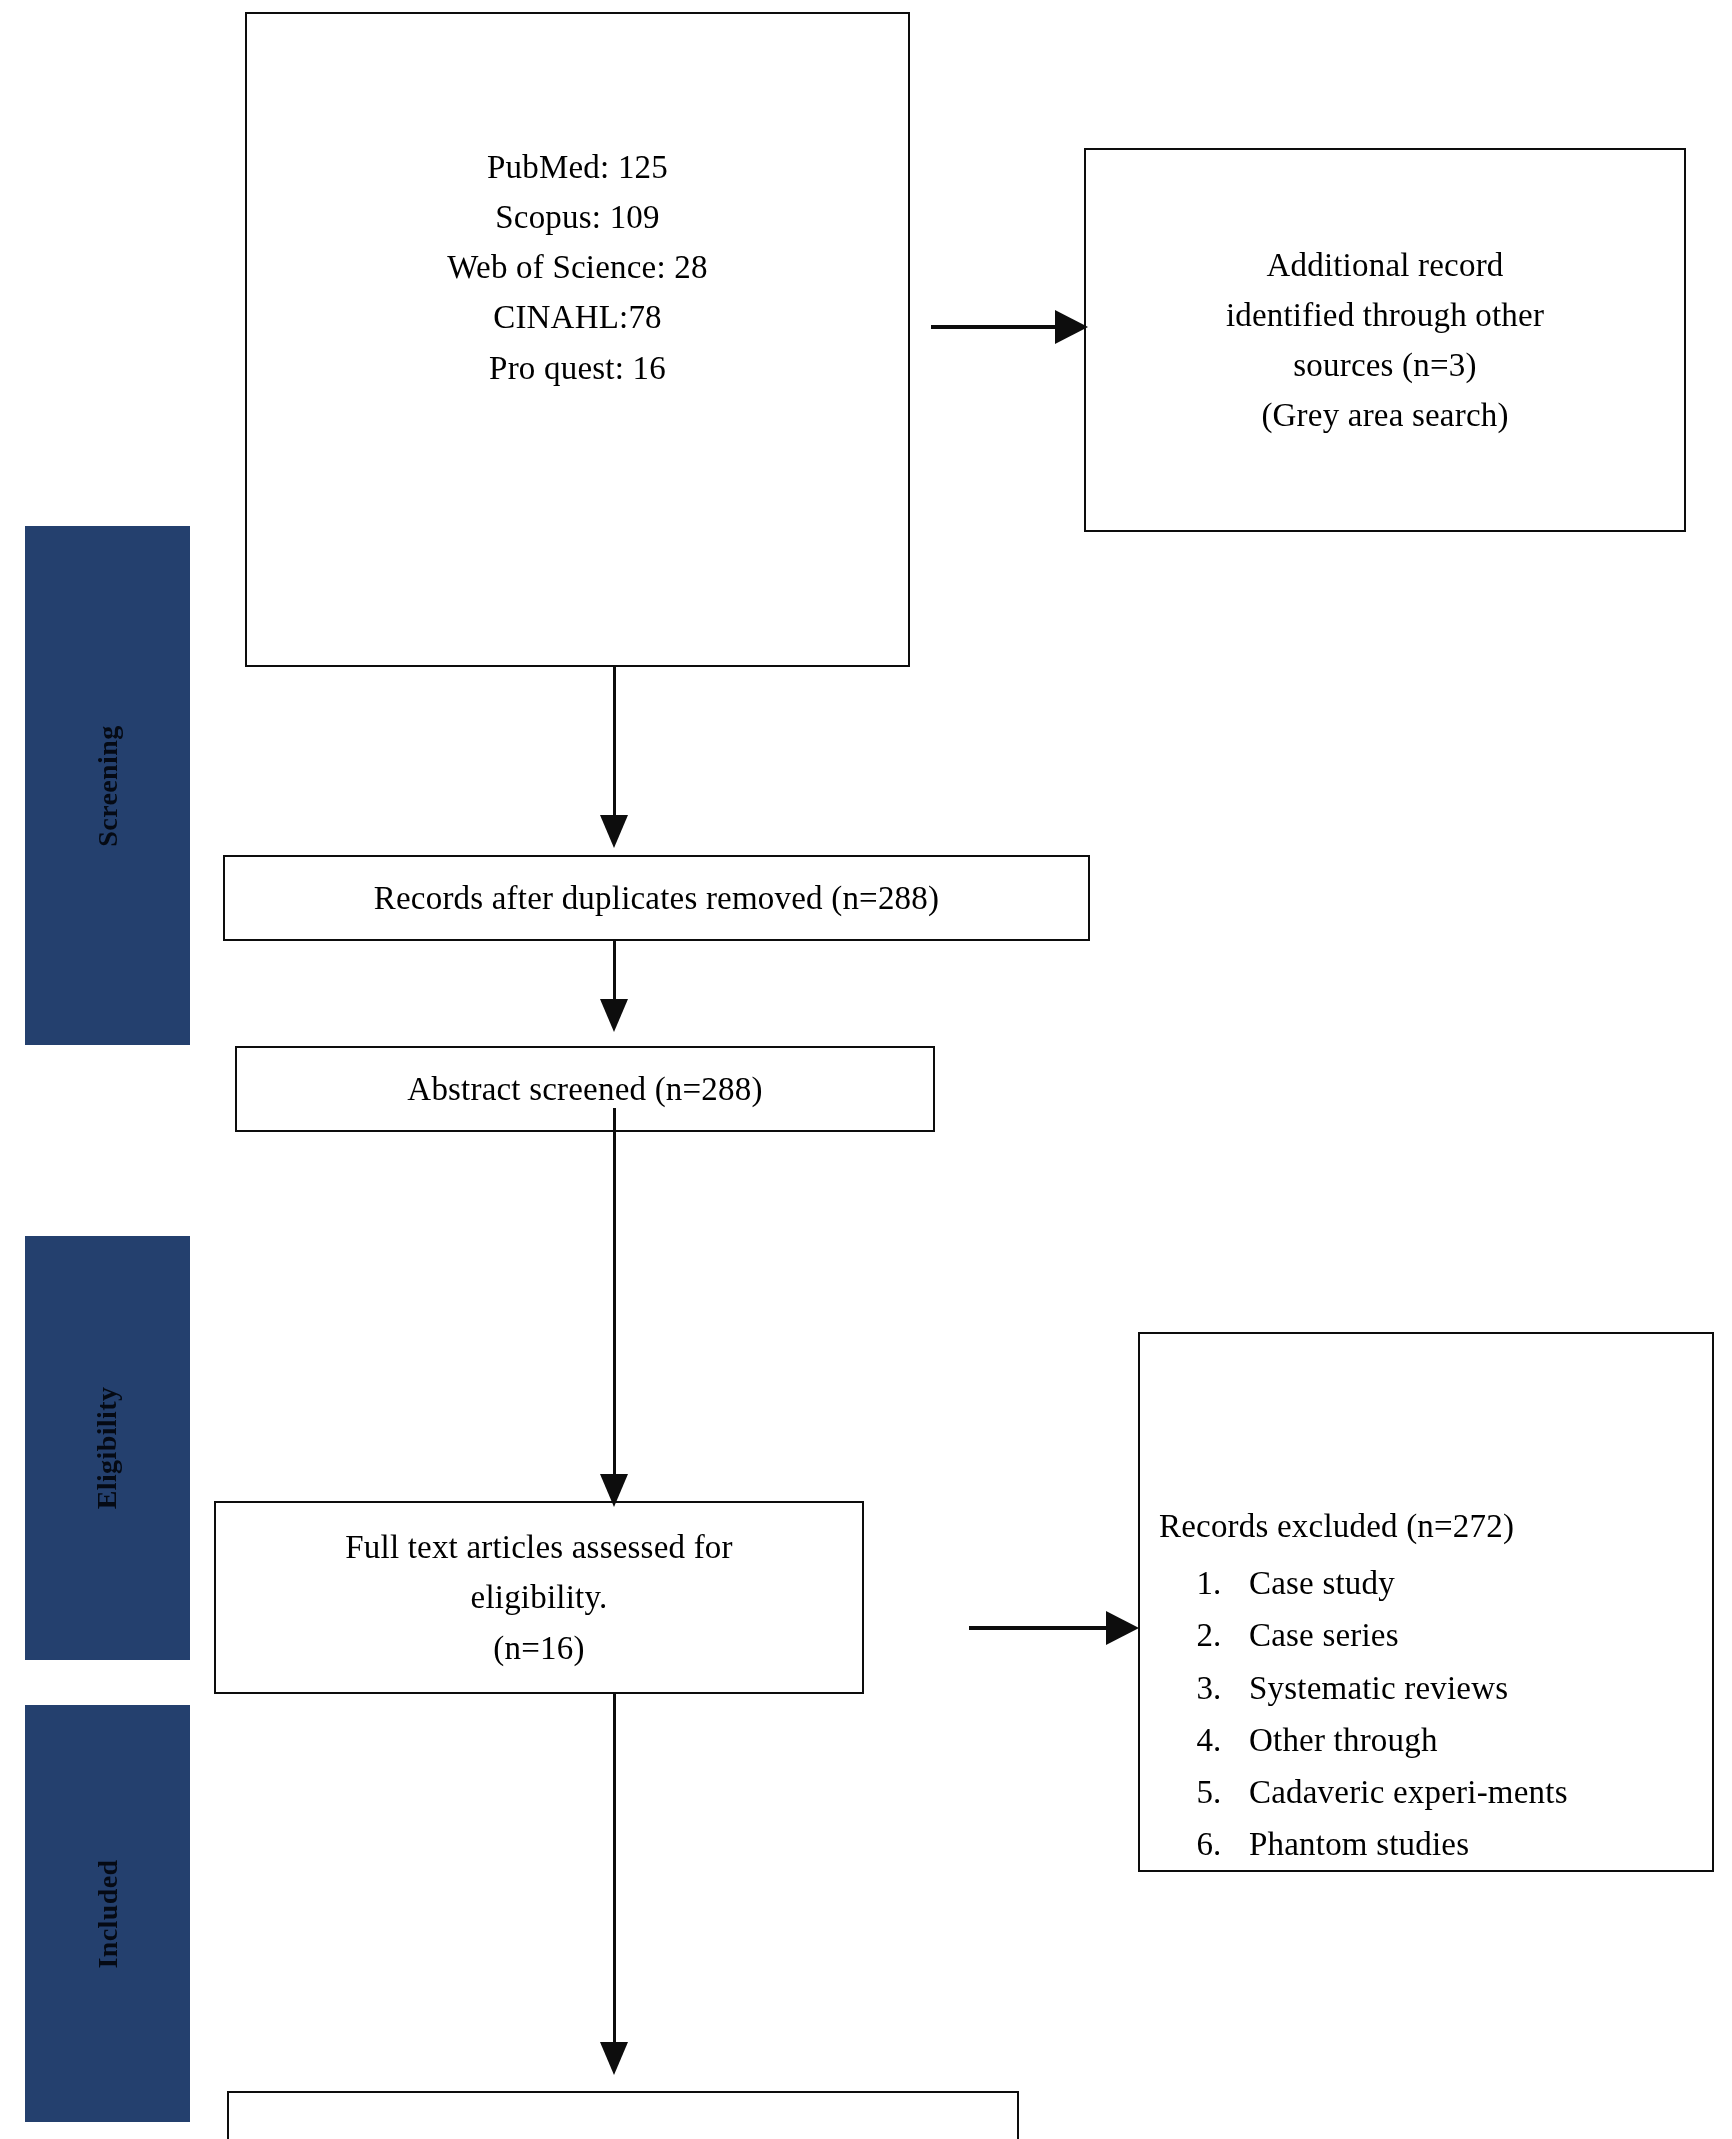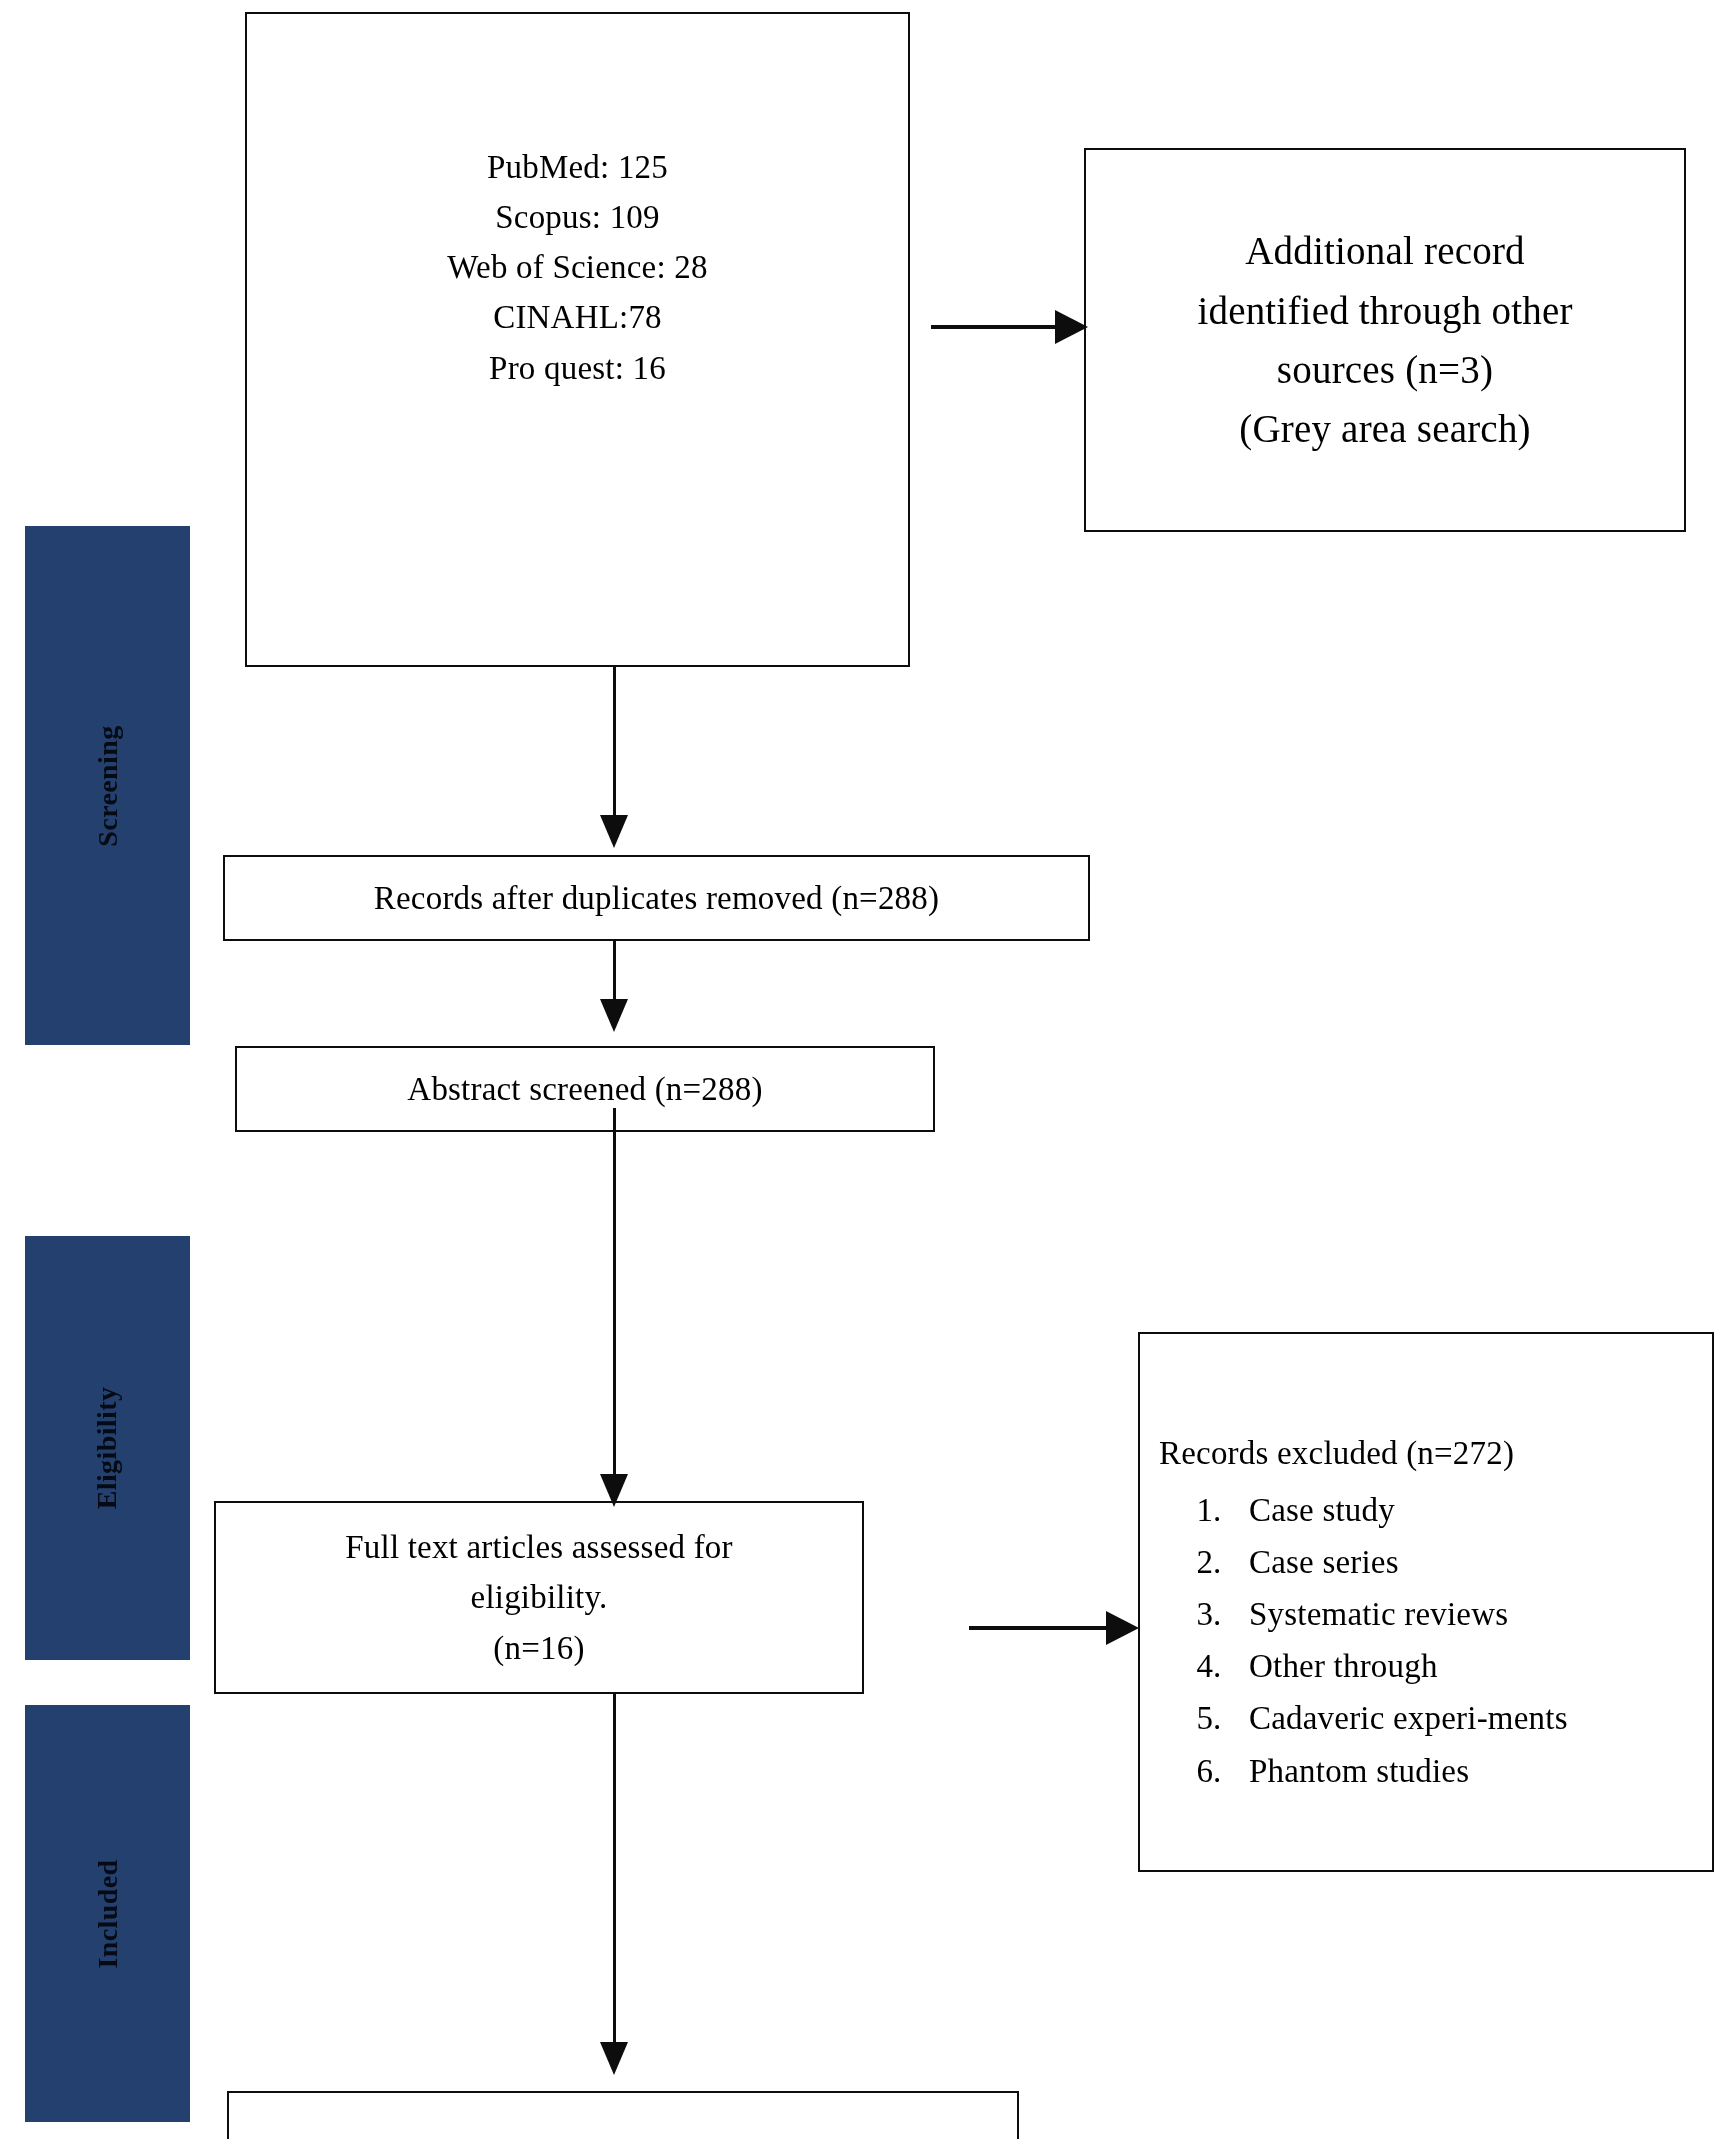--- a/index.html
+++ b/index.html
@@ -41,21 +41,21 @@
     width: 665px; height: 655px;
     justify-content: flex-start;
     padding-top: 128px;
   }
   #box-identification .line { font-size: 33px; }
 
   
   #box-additional {
     left: 1084px; top: 148px;
     width: 602px; height: 384px;
-    font-size: 39px;
+    font-size: 33px;
   }
 
   
   #box-duplicates {
     left: 223px; top: 855px;
     width: 867px; height: 86px;
     font-size: 33px;
   }
 
   
@@ -71,21 +71,21 @@
     left: 214px; top: 1501px;
     width: 650px; height: 193px;
     font-size: 33px;
   }
 
   
   #box-excluded {
     left: 1138px; top: 1332px;
     width: 576px; height: 540px;
     align-items: flex-start;
-    justify-content: center;
+    justify-content: flex-end;
     text-align: left;
     padding: 20.5px 0 0 19px;
     font-size: 33px;
   }
   #box-excluded .excluded-title {
     display: block;
     white-space: nowrap;
     margin-bottom: 6px;
   }
   #box-excluded ol {

